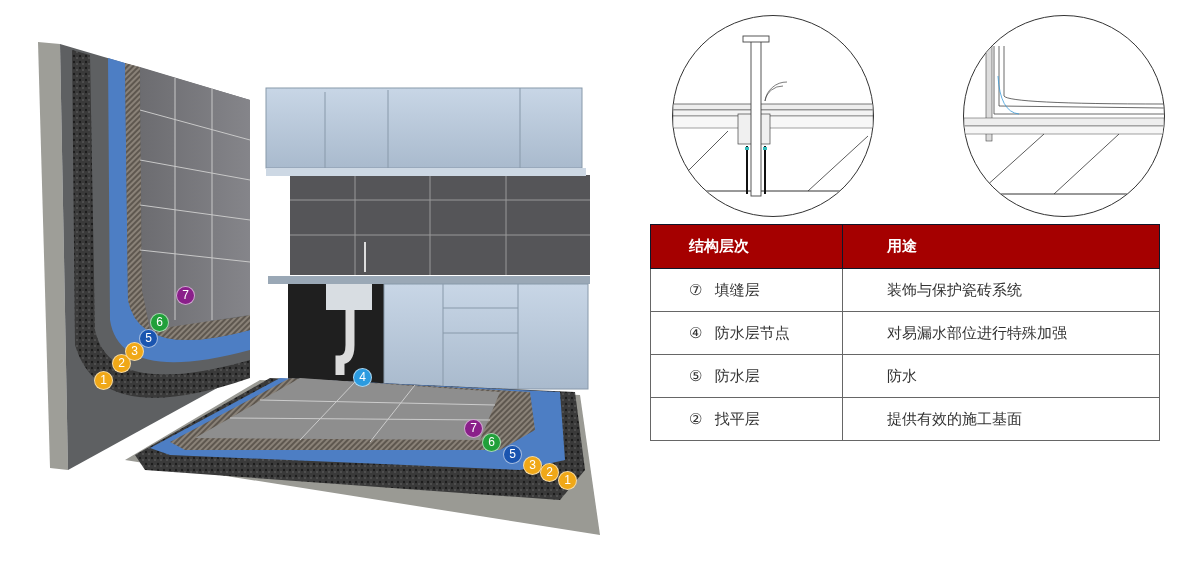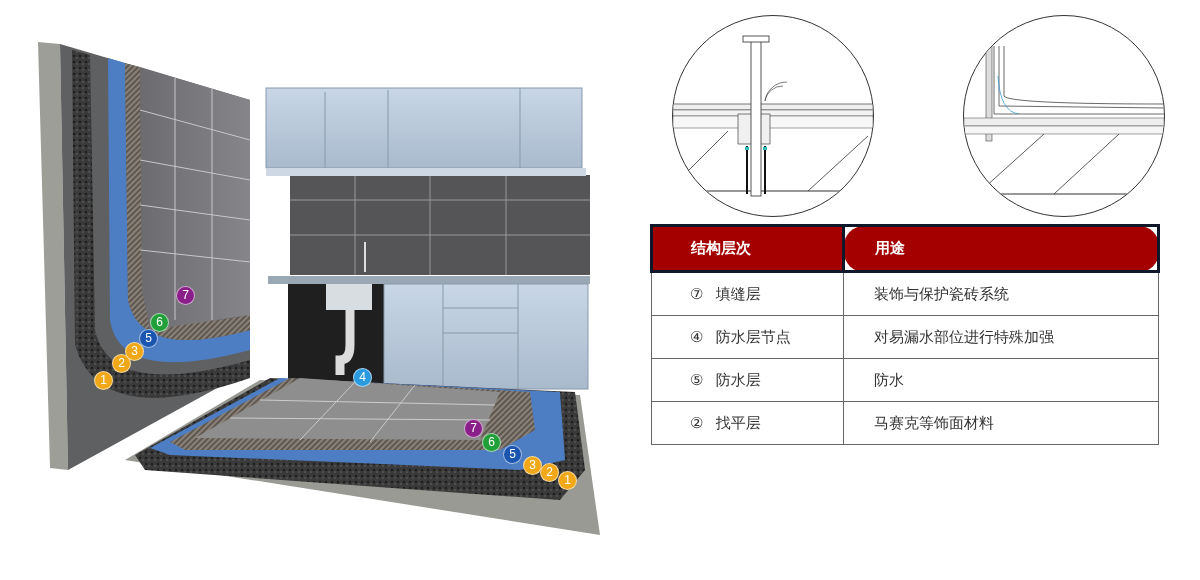--- a/index.html
+++ b/index.html
@@ -1,24 +1,24 @@
 <!DOCTYPE html>
 <html><head>
 <meta charset="utf-8">
 <style>
   html,body{margin:0;padding:0;background:#fff;}
   body{width:1200px;height:580px;position:relative;overflow:hidden;font-family:"DejaVu Sans","Liberation Sans",sans-serif;}
   .scene{position:absolute;left:0;top:0;width:640px;height:580px;}
   .detail{position:absolute;top:15px;width:200px;height:200px;border-radius:50%;border:1.5px solid #333;overflow:hidden;background:#fff;}
   .badge{position:absolute;width:17px;height:17px;border-radius:50%;color:#fff;font-size:12px;line-height:17px;text-align:center;font-family:"Liberation Sans",sans-serif;border:1px solid rgba(255,255,255,.6);}
   table.layers{position:absolute;left:650px;top:224px;width:510px;border-collapse:collapse;font-size:15px;color:#333;}
-  table.layers th{background:#a50000;color:#fff;font-weight:bold;height:41px;text-align:left;border:3px solid #0f172a;font-size:15px;}
+  table.layers th{background:#a50000;color:#fff;font-weight:bold;height:41px;text-align:left;border:1px solid #0f172a;font-size:15px;}
   table.layers td{height:40px;border:1px solid #666;font-family:Liberation Serif, serif;}
   table.layers th:first-child,table.layers td:first-child{width:192px;padding-left:38px;box-sizing:border-box;}
-  table.layers th:last-child,table.layers td:last-child{padding-left:30px;border-radius:20px;}
+  table.layers th:last-child,table.layers td:last-child{padding-left:44px;}
   .num{display:inline-block;width:22px;}
 </style>
 </head>
 <body>
 
 <div class="scene">
   <svg width="640" height="580" viewBox="0 0 640 580">
     <defs>
       <pattern id="stripe" width="4" height="4" patternUnits="userSpaceOnUse" patternTransform="rotate(45)">
         <rect width="4" height="4" fill="#8a8278"></rect>
@@ -166,16 +166,16 @@
     <tr>
       <td><span class="num">④</span> <span>防水层节点</span></td>
       <td>对易漏水部位进行特殊加强</td>
     </tr>
     <tr>
       <td><span class="num">⑤</span> <span>防水层</span></td>
       <td>防水</td>
     </tr>
     <tr>
       <td><span class="num">②</span> <span>找平层</span></td>
-      <td>马赛克等饰面材料</td>
+      <td>提供有效的施工基面</td>
     </tr>
   </tbody>
 </table>
 
 </body></html>

